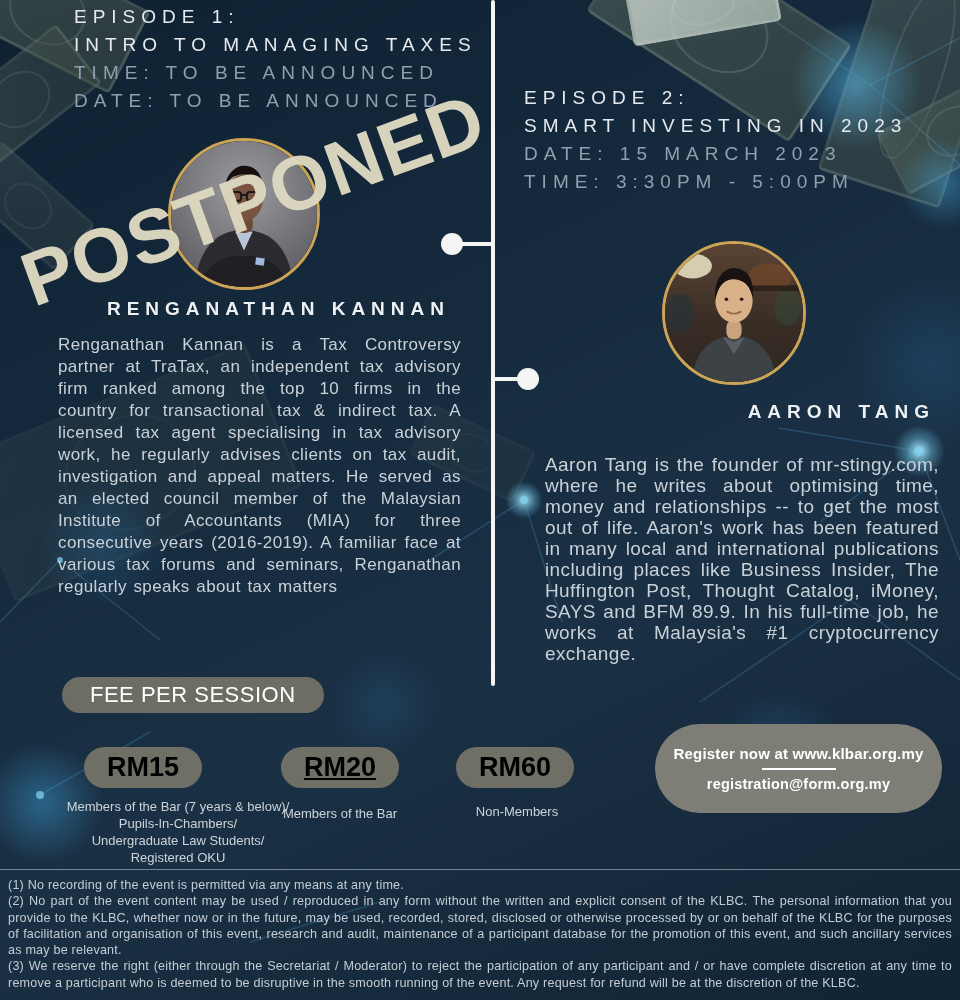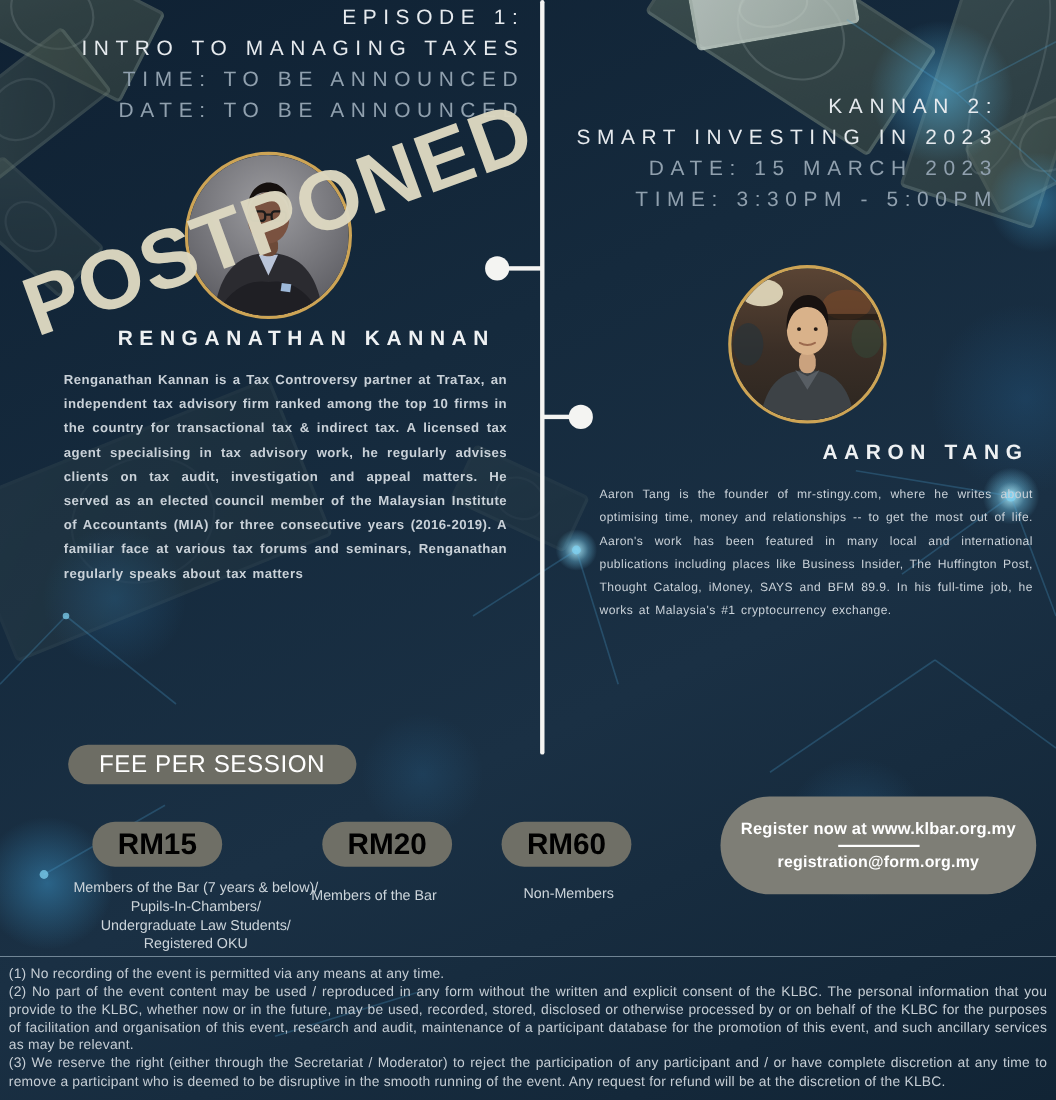--- a/index.html
+++ b/index.html
@@ -44,48 +44,48 @@
   .c1{left:455px; top:242px; width:38px;}
   .c2{left:493px; top:377px; width:26px;}
   .tl-dot{position:absolute; width:22px; height:22px; border-radius:50%; background:#f4f4f2; z-index:2;}
   .d1{left:441px; top:233px;}
   .d2{left:517px; top:368px;}
   
   .ep{position:absolute; z-index:3;}
   .ep1{left:74px; top:3px;}
   .ep2{left:524px; top:84px;}
   .ep-line{height:28px; line-height:28px; font-size:19px; letter-spacing:6px;
-    color:#e6eaee; white-space:nowrap;text-align:right;}
+    color:#e6eaee; white-space:nowrap;}
   .ep-line.muted{color:#90a0ae;}
   
   .photo{position:absolute; border-radius:50%; border:3px solid #cda455; overflow:hidden; z-index:2;}
   .photo1{left:168px; top:138px; width:152px; height:152px;}
   .photo2{left:662px; top:241px; width:144px; height:144px;}
   .photo svg{display:block; width:100%; height:100%;}
   
   .stamp{position:absolute; left:10px; top:156px; width:485px; z-index:4;
     font-size:76px; font-weight:bold; color:#ddd8c1; text-align:center;
     letter-spacing:1px; transform:rotate(-20deg); opacity:.97;}
   
   .speaker-name{position:absolute; z-index:3; font-size:19px; font-weight:bold;
     letter-spacing:6px; color:#eef1f3; text-align:right; white-space:nowrap;}
   .name1{left:40px; top:298px; width:410px;}
   .name2{left:535px; top:401px; width:400px;}
   .bio{position:absolute; z-index:3; color:#c9d1d8; text-align:justify;
     letter-spacing:.4px; word-spacing:1.5px;}
-  .bio1{left:58px; top:334px; width:403px; font-size:12px; line-height:22px;font-weight:bold;}
-  .bio2{left:545px; top:440px; width:394px; font-size:11px; line-height:21px;}
+  .bio1{left:58px; top:334px; width:403px; font-size:17px; line-height:22px;}
+  .bio2{left:545px; top:454px; width:394px; font-size:19px; line-height:21px;}
   
   .fee-header{position:absolute; left:62px; top:677px; z-index:3;
     background:#6d6d64; color:#fff; font-weight:normal; font-size:22px;
     letter-spacing:.5px; padding:5px 28px; border-radius:19px;}
   .fee-pill{position:absolute; top:747px; z-index:3; transform:translateX(-50%);
     background:#6f6f66; color:#000000; font-weight:bold; font-size:27px;
     padding:5px 23px; border-radius:24px; white-space:nowrap;}
-  .p1{left:143px;} .p2{left:352px;} .p3{left:515px;}
+  .p1{left:143px;} .p2{left:340px;text-decoration:underline;} .p3{left:515px;}
   .tier-label{position:absolute; z-index:3; color:#ccd4da; font-size:13px;
     line-height:17px; text-align:center;}
   .t1{left:38px;  top:798px; width:280px;}
   .t2{left:255px; top:805px; width:170px;}
   .t3{left:438px; top:803px; width:158px;}
   
   .register{position:absolute; left:655px; top:724px; width:287px; height:89px; z-index:3;
     background:#7e7e76; border-radius:45px; display:flex; flex-direction:column;
     align-items:center; justify-content:center; gap:3px; color:#fff; font-weight:bold;}
   .reg-line1{font-size:15px; letter-spacing:.2px;}
@@ -154,21 +154,21 @@
   <div class="tl-dot d2"></div>
 
   <div class="ep ep1">
     <div class="ep-line">EPISODE 1:</div>
     <div class="ep-line">INTRO TO MANAGING TAXES</div>
     <div class="ep-line muted">TIME: TO BE ANNOUNCED</div>
     <div class="ep-line muted">DATE: TO BE ANNOUNCED</div>
   </div>
 
   <div class="ep ep2">
-    <div class="ep-line">KANNAN 2:</div>
+    <div class="ep-line">EPISODE 2:</div>
     <div class="ep-line">SMART INVESTING IN 2023</div>
     <div class="ep-line muted">DATE: 15 MARCH 2023</div>
     <div class="ep-line muted">TIME: 3:30PM - 5:00PM</div>
   </div>
 
   <div class="photo photo1">
     <svg viewBox="0 0 100 100">
       <defs>
         <radialGradient id="rbg" cx="50%" cy="32%" r="80%">
           <stop offset="0%" stop-color="#9c9ca0"></stop>

